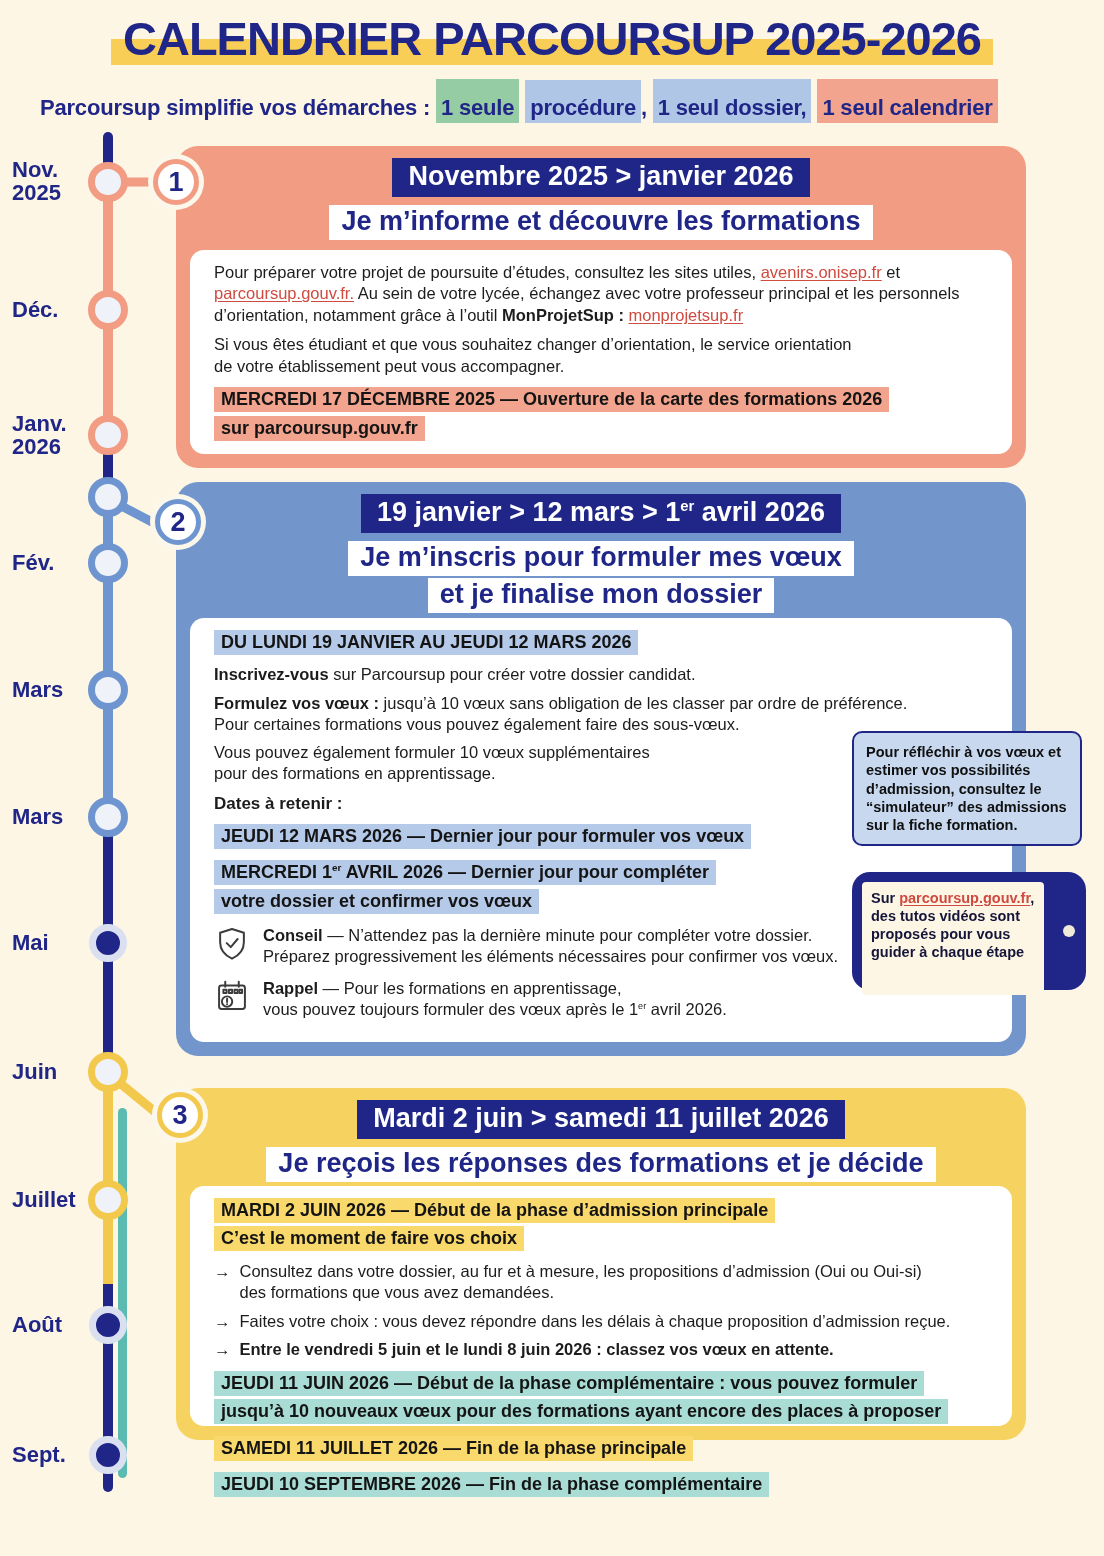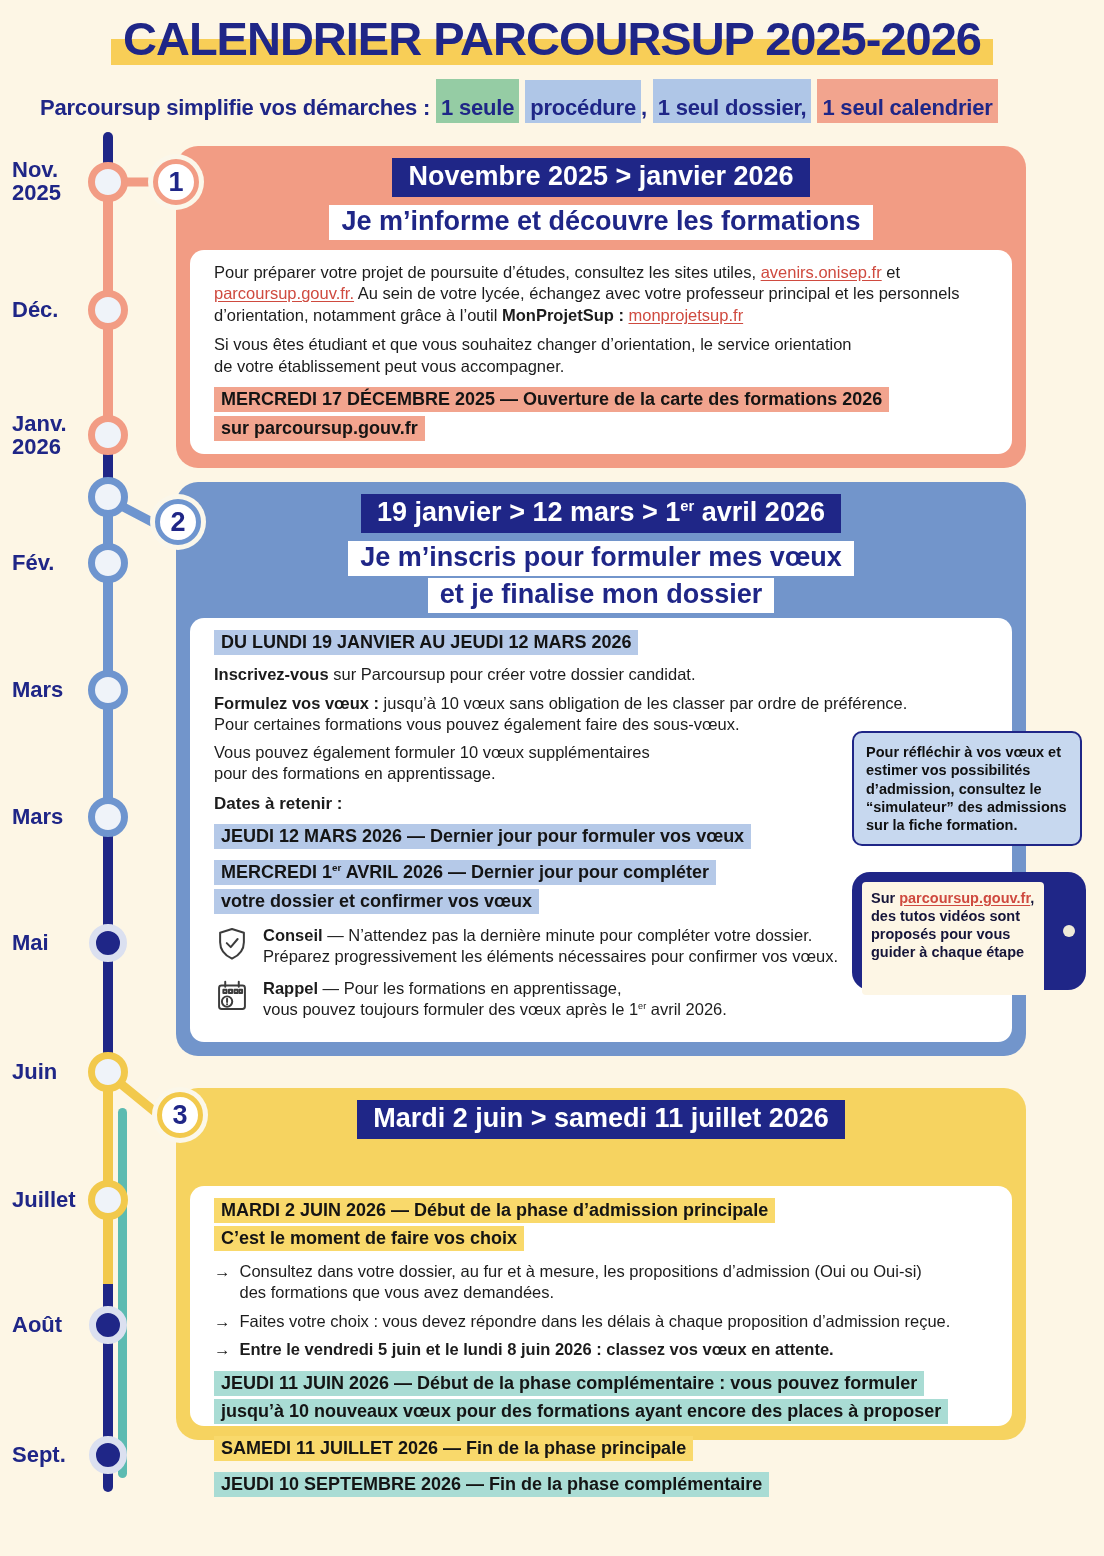--- a/index.html
+++ b/index.html
@@ -161,20 +161,21 @@
               <path d="M9 15.3 v2.6 M9 19.6 v0.01"></path>
             </svg>
         </span>
         <p class="body"><b>Rappel</b><span> — Pour les formations en apprentissage,</span><br><span>vous pouvez toujours formuler des vœux après le 1</span><sup>er</sup><span> avril 2026.</span></p>
       </div>
     </div>
   </section>
 
   <section class="card card3">
     <div class="center mt12"><span class="navy-band">Mardi 2 juin &gt; samedi 11 juillet 2026</span></div>
+    <div class="center mt8"><span class="white-band">Je reçois les réponses des formations et je décide</span></div>
     <div class="panel">
       <p class="date-hl mb8"><span class="hl-line y-hl">MARDI 2 JUIN 2026 — Début de la phase d’admission principale</span><br><span class="hl-line y-hl">C’est le moment de faire vos choix</span></p>
       <p class="bullet mb7">
           <span class="arrow">→</span>
           <span><span>Consultez dans votre dossier, au fur et à mesure, les propositions d’admission (Oui ou Oui-si)</span><br><span>des formations que vous avez demandées.</span></span>
         </p>
       <p class="bullet mb7">
           <span class="arrow">→</span>
           <span>Faites votre choix : vous devez répondre dans les délais à chaque proposition d’admission reçue.</span>
         </p>

